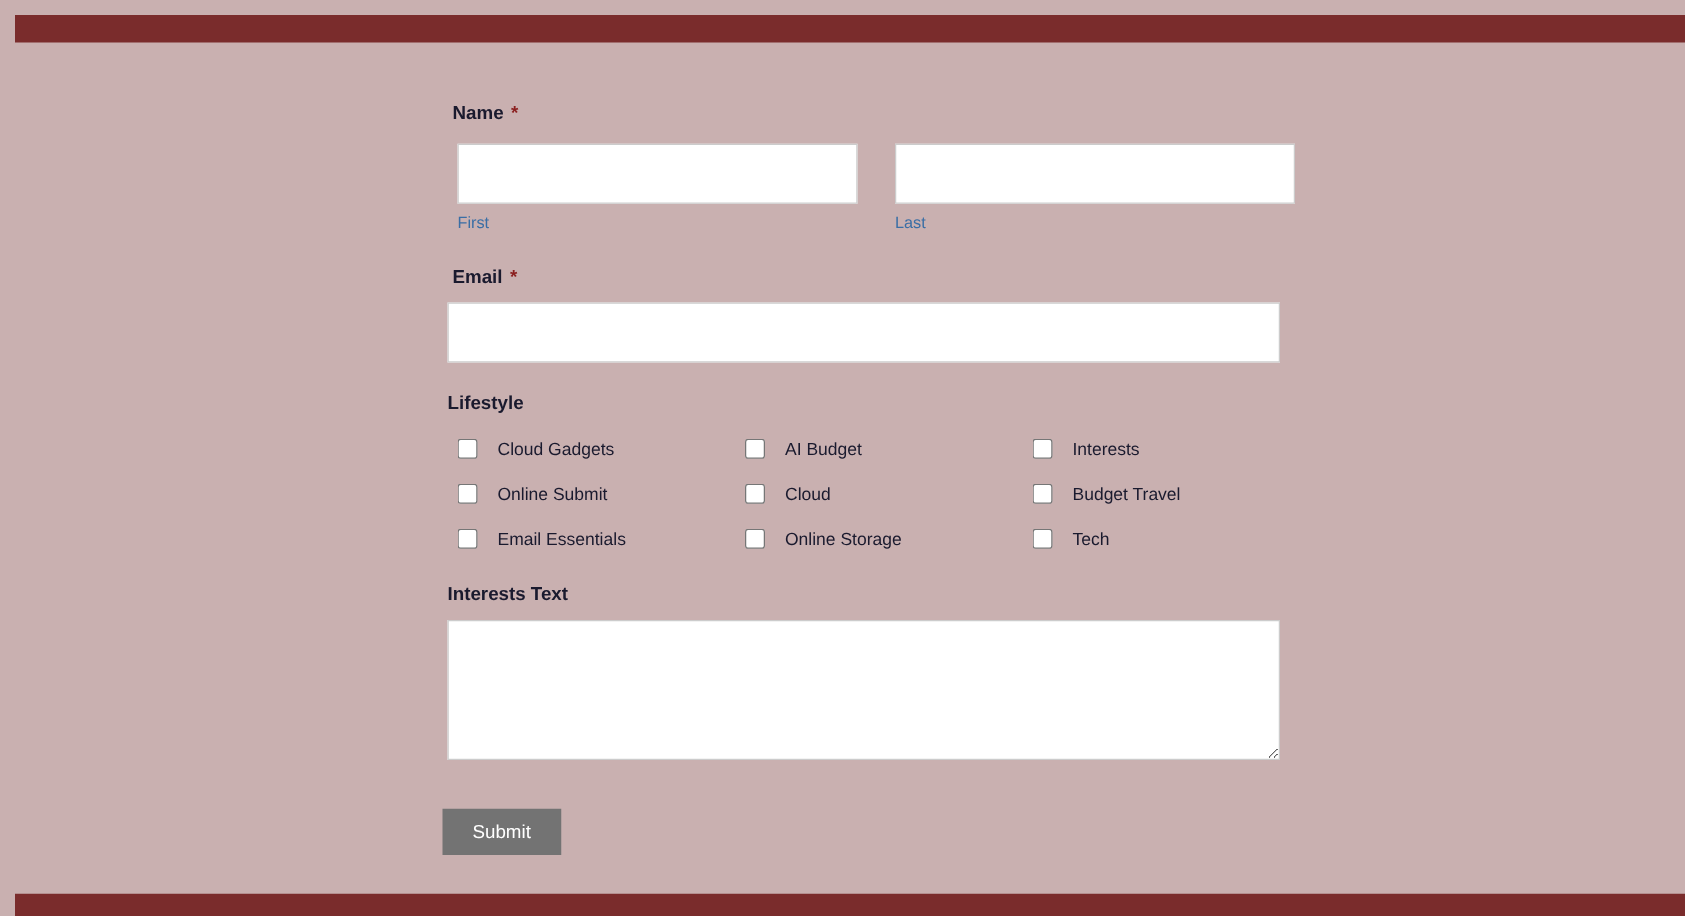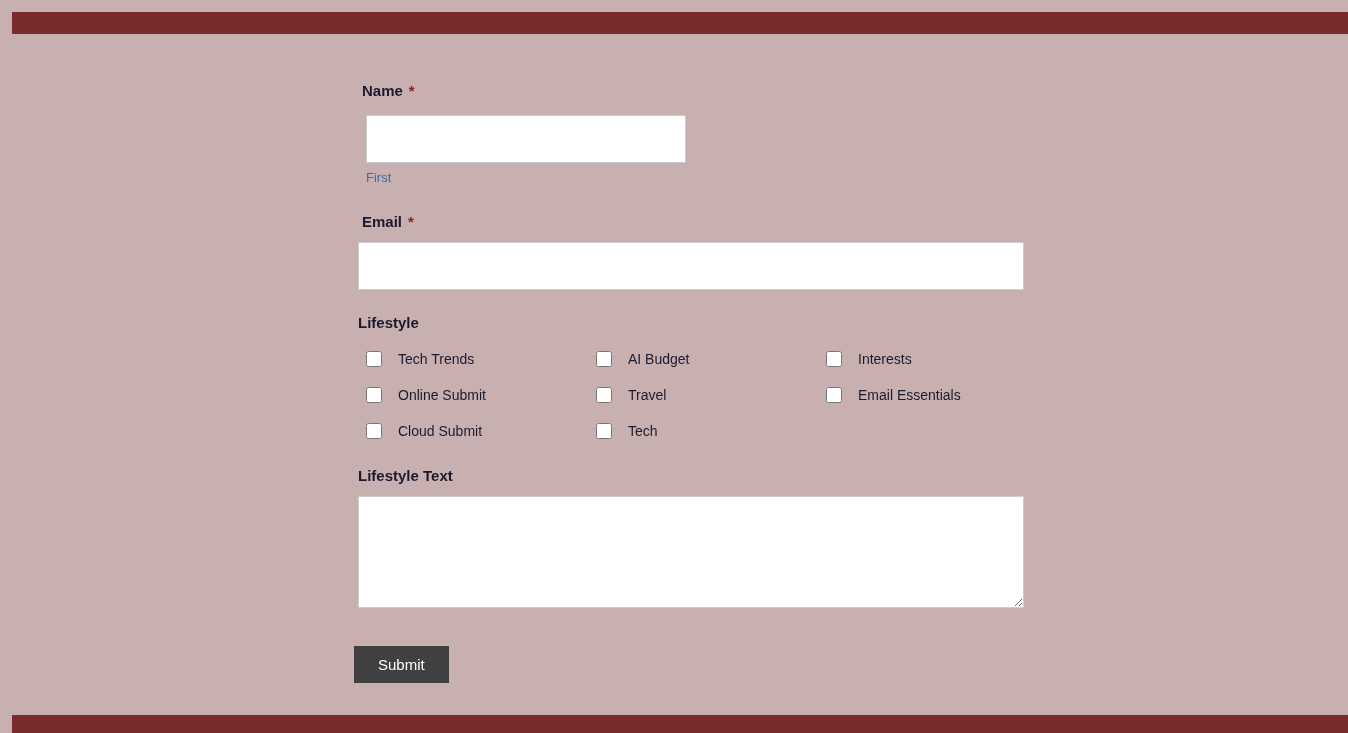--- a/index.html
+++ b/index.html
@@ -140,21 +140,21 @@
       height: 112px;
       background-color: #ffffff;
       border: 1px solid #cccccc;
       padding: 8px 10px;
       font-size: 14px;
       resize: both;
       outline: none;
     }
 
     .submit-btn {
-      background-color: #404040;
+      background-color: #737373;
       color: #ffffff;
       border: none;
       padding: 10px 24px;
       font-size: 15px;
       cursor: pointer;
       margin-top: 10px;
     }
   </style>
 </head>
 <body>
@@ -166,73 +166,81 @@
   
   <div class="form-group">
     <span class="form-label">
       <span>Name</span><span class="required">*</span>
     </span>
     <div class="name-row">
       <div class="name-field-wrapper">
         <input type="text" class="first-name-input" style="">
         <span class="name-sub-label">First</span>
       </div>
+      <div class="name-field-wrapper">
+        <input type="text" class="last-name-input" style="">
+        <span class="name-sub-label">Last</span>
+      </div>
     </div>
   </div>
 
   
   <div class="form-group">
     <span class="form-label">
       <span>Email</span><span class="required">*</span>
     </span>
     <input type="email" class="email-input" style="">
   </div>
 
   
   <div class="form-group">
     <span class="interests-label">Lifestyle</span>
     <div class="checkboxes-grid">
       <div class="checkbox-item">
         <input type="checkbox" id="tech-gadgets" style="">
-        <label for="tech-gadgets">Tech Trends</label>
+        <label for="tech-gadgets">Cloud Gadgets</label>
       </div>
       <div class="checkbox-item">
         <input type="checkbox" id="ai-trends" style="">
         <label for="ai-trends">AI Budget</label>
       </div>
       <div class="checkbox-item">
         <input type="checkbox" id="lifestyle" style="">
         <label for="lifestyle">Interests</label>
       </div>
       <div class="checkbox-item">
         <input type="checkbox" id="online-privacy" style="">
         <label for="online-privacy">Online Submit</label>
       </div>
       <div class="checkbox-item">
         <input type="checkbox" id="travel" style="">
-        <label for="travel">Travel</label>
+        <label for="travel">Cloud</label>
+      </div>
+      <div class="checkbox-item">
+        <input type="checkbox" id="budget-travel" style="">
+        <label for="budget-travel">Budget Travel</label>
       </div>
       <div class="checkbox-item">
         <input type="checkbox" id="travel-essentials" style="">
         <label for="travel-essentials">Email Essentials</label>
       </div>
       <div class="checkbox-item">
         <input type="checkbox" id="cloud-storage" style="">
-        <label for="cloud-storage">Cloud Submit</label>
+        <label for="cloud-storage">Online Storage</label>
       </div>
       <div class="checkbox-item">
         <input type="checkbox" id="tech" style="">
         <label for="tech">Tech</label>
       </div>
     </div>
   </div>
 
   
   <div class="form-group">
-    <span class="paragraph-label">Lifestyle Text</span>
+    <span class="paragraph-label">Interests Text</span>
     <textarea style=""></textarea>
   </div>
 
   
   <button class="submit-btn">Submit</button>
 
 </div>
 
 <div class="bottom-bar"></div>
 

